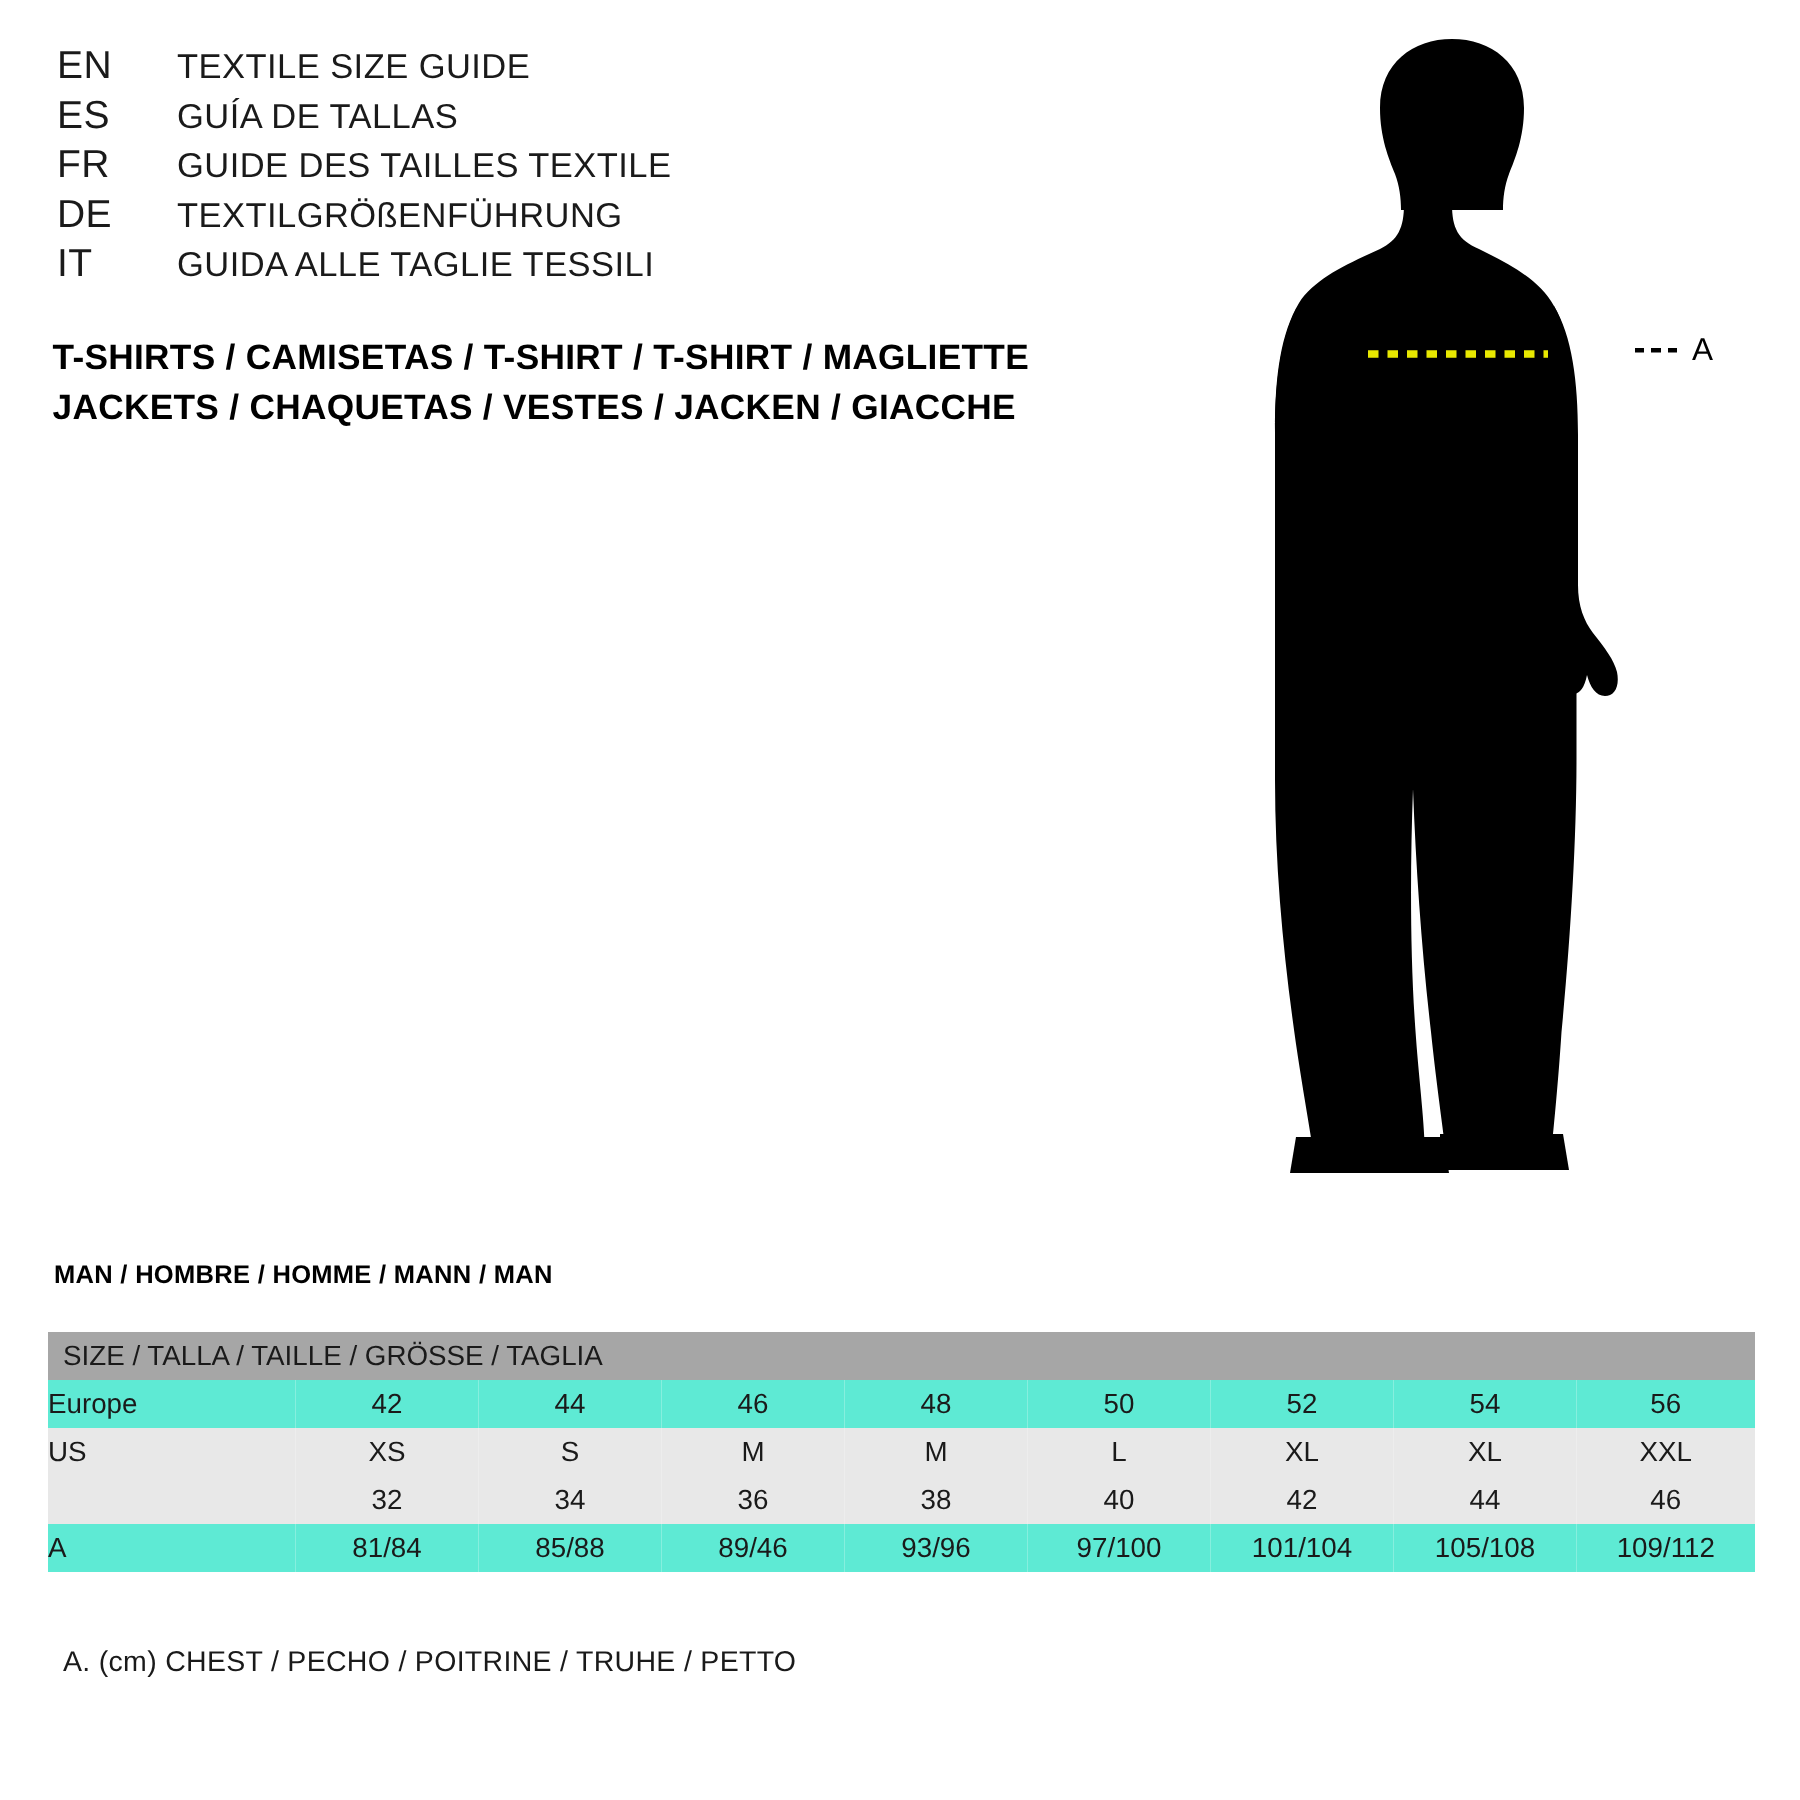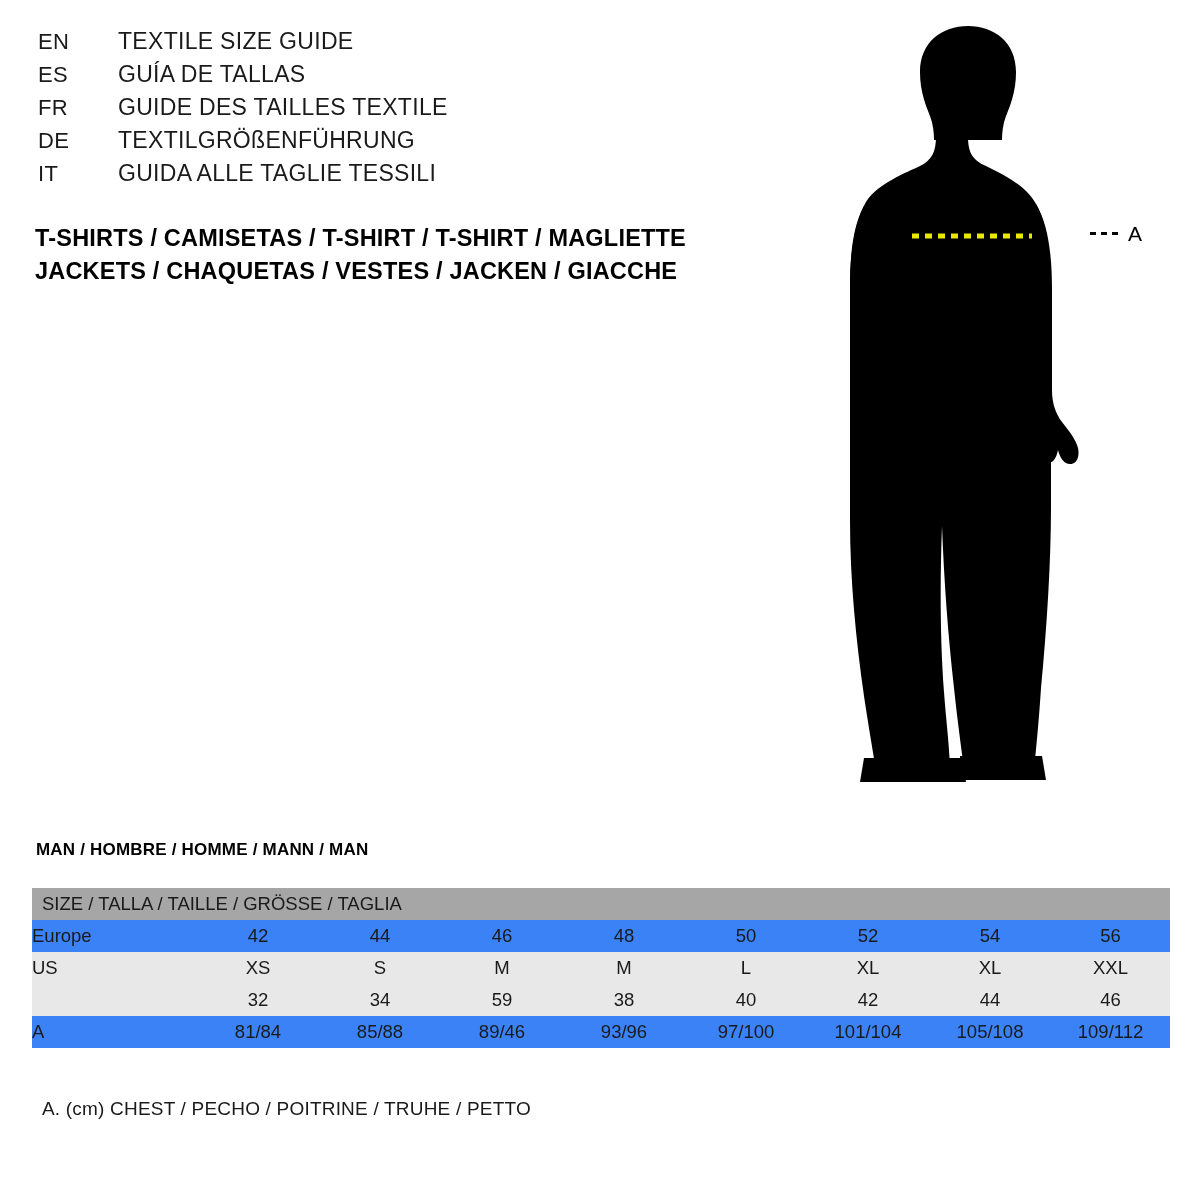--- a/index.html
+++ b/index.html
@@ -27,21 +27,21 @@
     top: 28px;
     width: 760px;
   }
   .lang-row {
     display: flex;
     align-items: baseline;
     height: 33px;
   }
   .lang-code {
     width: 80px;
-    font-size: 22px;
+    font-size: 26px;
     letter-spacing: 0.3px;
     color: #1a1a1a;
   }
   .lang-text {
     font-size: 23px;
     letter-spacing: 0.3px;
     color: #1a1a1a;
     white-space: nowrap;
   }
 
@@ -119,21 +119,21 @@
   }
   .row-header td {
     background: #a6a6a6;
     font-size: 18.5px;
     color: #1a1a1a;
   }
   .row-shade td {
     background: #e8e8e8;
   }
   .row-plain td {
-    background: #3b82f6;
+    background: #5eead4;
   }
   td.label-cell {
     text-align: left;
     padding-left: 10px;
   }
   td.val-cell {
     text-align: center;
   }
   .hdr-span {
     padding-left: 10px;
@@ -265,21 +265,21 @@
         <td class="val-cell">L</td>
         <td class="val-cell">XL</td>
         <td class="val-cell">XL</td>
         <td class="val-cell">XXL</td>
       </tr>
 
       <tr class="row-shade">
         <td class="label-cell"></td>
         <td class="val-cell">32</td>
         <td class="val-cell">34</td>
-        <td class="val-cell">59</td>
+        <td class="val-cell">36</td>
         <td class="val-cell">38</td>
         <td class="val-cell">40</td>
         <td class="val-cell">42</td>
         <td class="val-cell">44</td>
         <td class="val-cell">46</td>
       </tr>
 
       <tr class="row-plain">
         <td class="label-cell">A</td>
         <td class="val-cell">81/84</td>

